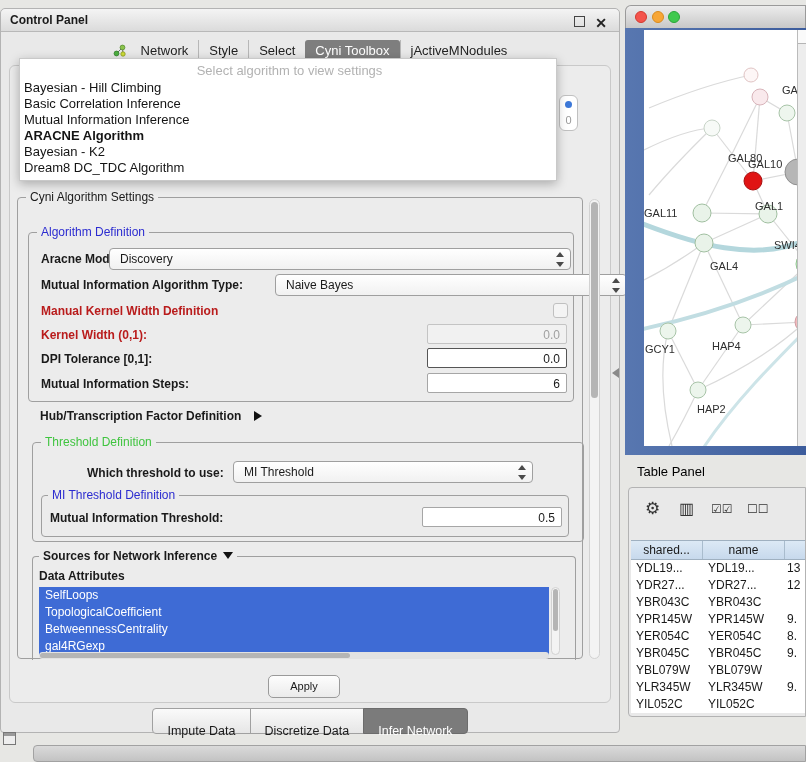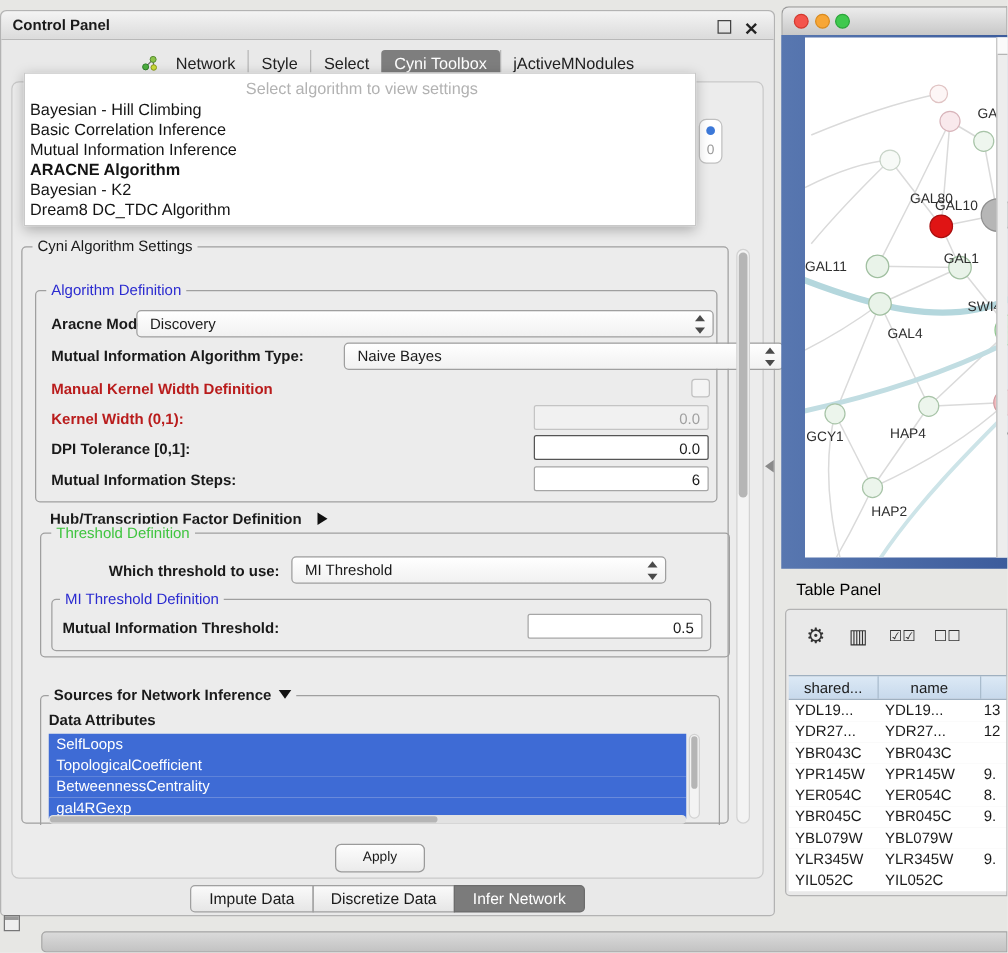--- a/index.html
+++ b/index.html
@@ -38,21 +38,21 @@
   .chk{position:absolute;width:13px;height:13px;border:1px solid #c0c0c0;border-radius:3px;background:#f4f4f4}
   .tri-right{display:inline-block;width:0;height:0;border:5px solid transparent;border-right:none;border-left:8px solid #111;margin-left:8px;vertical-align:-1px}
   .tri-down{display:inline-block;width:0;height:0;border:5px solid transparent;border-bottom:none;border-top:7px solid #111;margin-left:6px;vertical-align:1px}
   .attr-item{height:17px;line-height:17px;background:#3e6bd5;color:#fff;font-size:12px;padding-left:6px;white-space:nowrap;overflow:hidden}
   .sbar{position:absolute;background:#f3f3f3;border:1px solid #d2d2d2;border-radius:6px;box-sizing:border-box}
   .sthumb{position:absolute;background:#b5b5b5;border-radius:5px}
   #apply{position:absolute;left:267px;top:666px;width:72px;height:23px;
       background:linear-gradient(#fdfdfd,#ebebeb);border:1px solid #9a9a9a;border-radius:5px;
       font-size:11px;text-align:center;line-height:21px;box-sizing:border-box}
   .btabs{position:absolute;left:0;top:699px;width:100%;display:flex;justify-content:center}
-  .btab{height:22px;line-height:20px;padding:0 14px;font-size:12.5px;background:linear-gradient(#fafafa,#e6e6e6);
+  .btab{height:22px;line-height:20px;padding:12px 14px;font-size:12.5px;background:linear-gradient(#fafafa,#e6e6e6);
       border:1px solid #a0a0a0;box-sizing:border-box;margin-left:-1px;white-space:nowrap}
   .btab:first-child{border-radius:4px 0 0 4px;margin-left:0}
   .btab:last-child{border-radius:0 4px 4px 0}
   .btab.sel{background:#7b7b7b;color:#fff;border-color:#6c6c6c}
   
   #popup{position:absolute;left:18px;top:49px;width:538px;background:#fff;border:1px solid #c9c9c9;
       box-shadow:0 3px 10px rgba(0,0,0,.28);z-index:50;padding:3px 0 4px 3px;box-sizing:border-box}
   .ddprompt{height:18px;line-height:18px;font-size:13px;color:#b2b2b2;text-align:center}
   .ddrow{height:16px;line-height:16px;font-size:13px;color:#141414;white-space:nowrap;padding-left:1px}
   .ddrow.bold{font-weight:bold}
@@ -165,21 +165,21 @@
 
       <span class="lbl" style="left:12px;top:144px">Mutual Information Steps:</span>
       <div class="numin" style="left:398px;top:140px;width:140px">6</div>
     </div>
 
     <div style="position:absolute;left:22px;top:208px">
       <span class="lbl" style="position:static">Hub/Transcription Factor Definition</span>
       <span class="tri-right"></span>
     </div>
 
-    <div class="groupbox" style="left:14px;top:228px;width:552px;height:100px">
+    <div class="groupbox" style="left:14px;top:244px;width:552px;height:100px">
       <span class="gtitle t-green" style="left:8px">Threshold Definition</span>
 
       <span class="lbl" style="left:54px;top:23px">Which threshold to use:</span>
       <div class="mac-select" style="left:200px;top:18px;width:300px">
         <span>MI Threshold</span>
         <span class="ud"></span>
       </div>
 
       <div class="groupbox" style="left:8px;top:52px;width:528px;height:42px">
         <span class="gtitle t-blue" style="left:6px">MI Threshold Definition</span>

